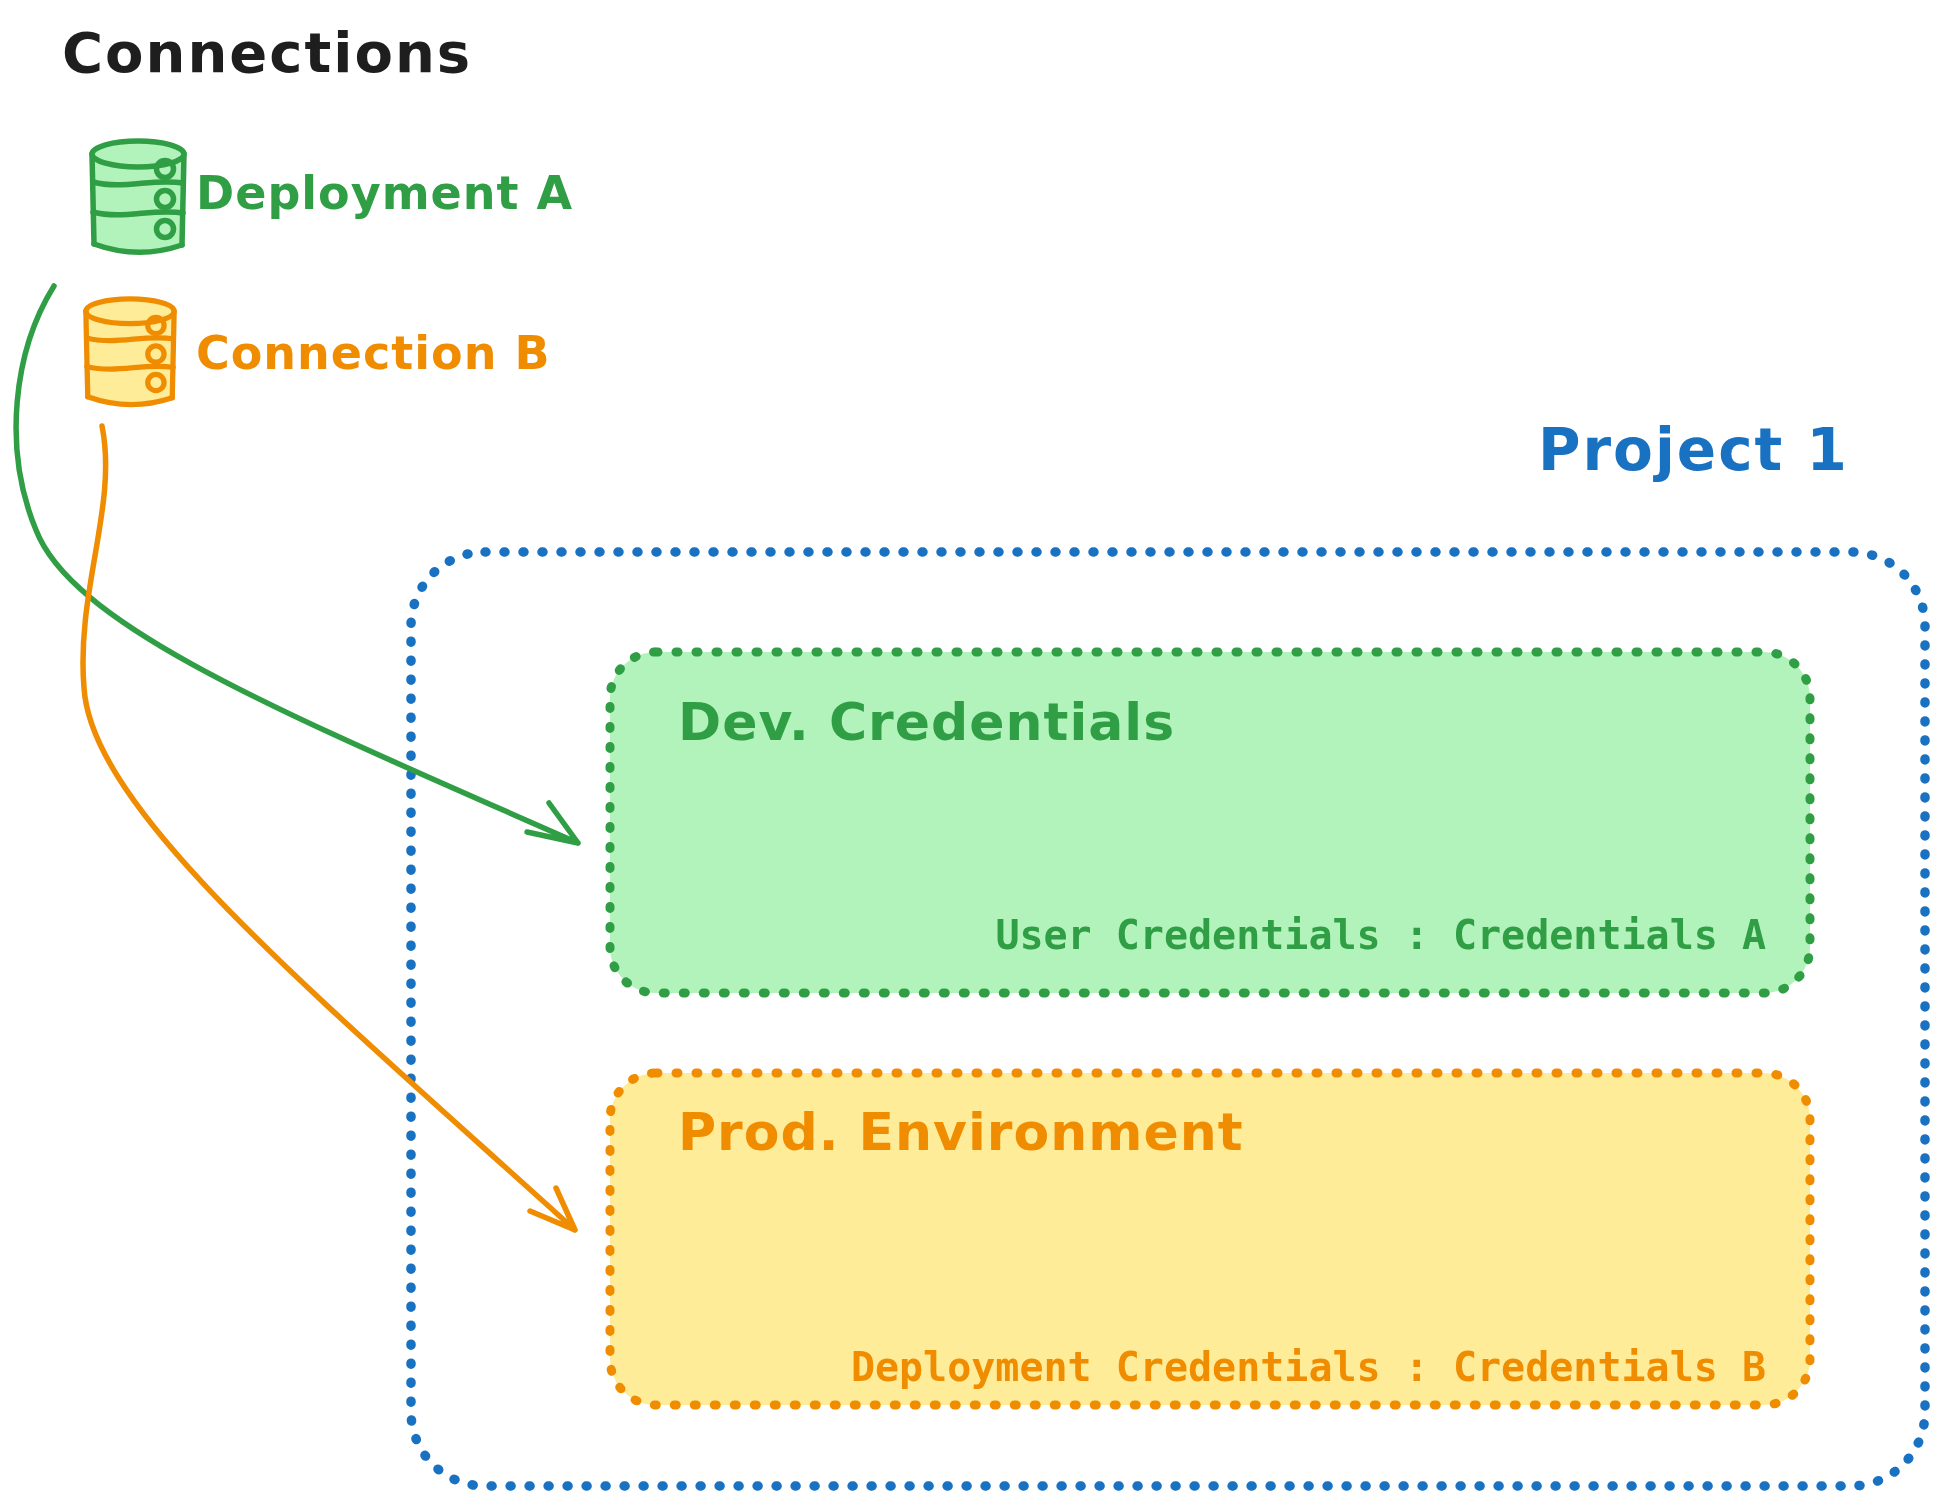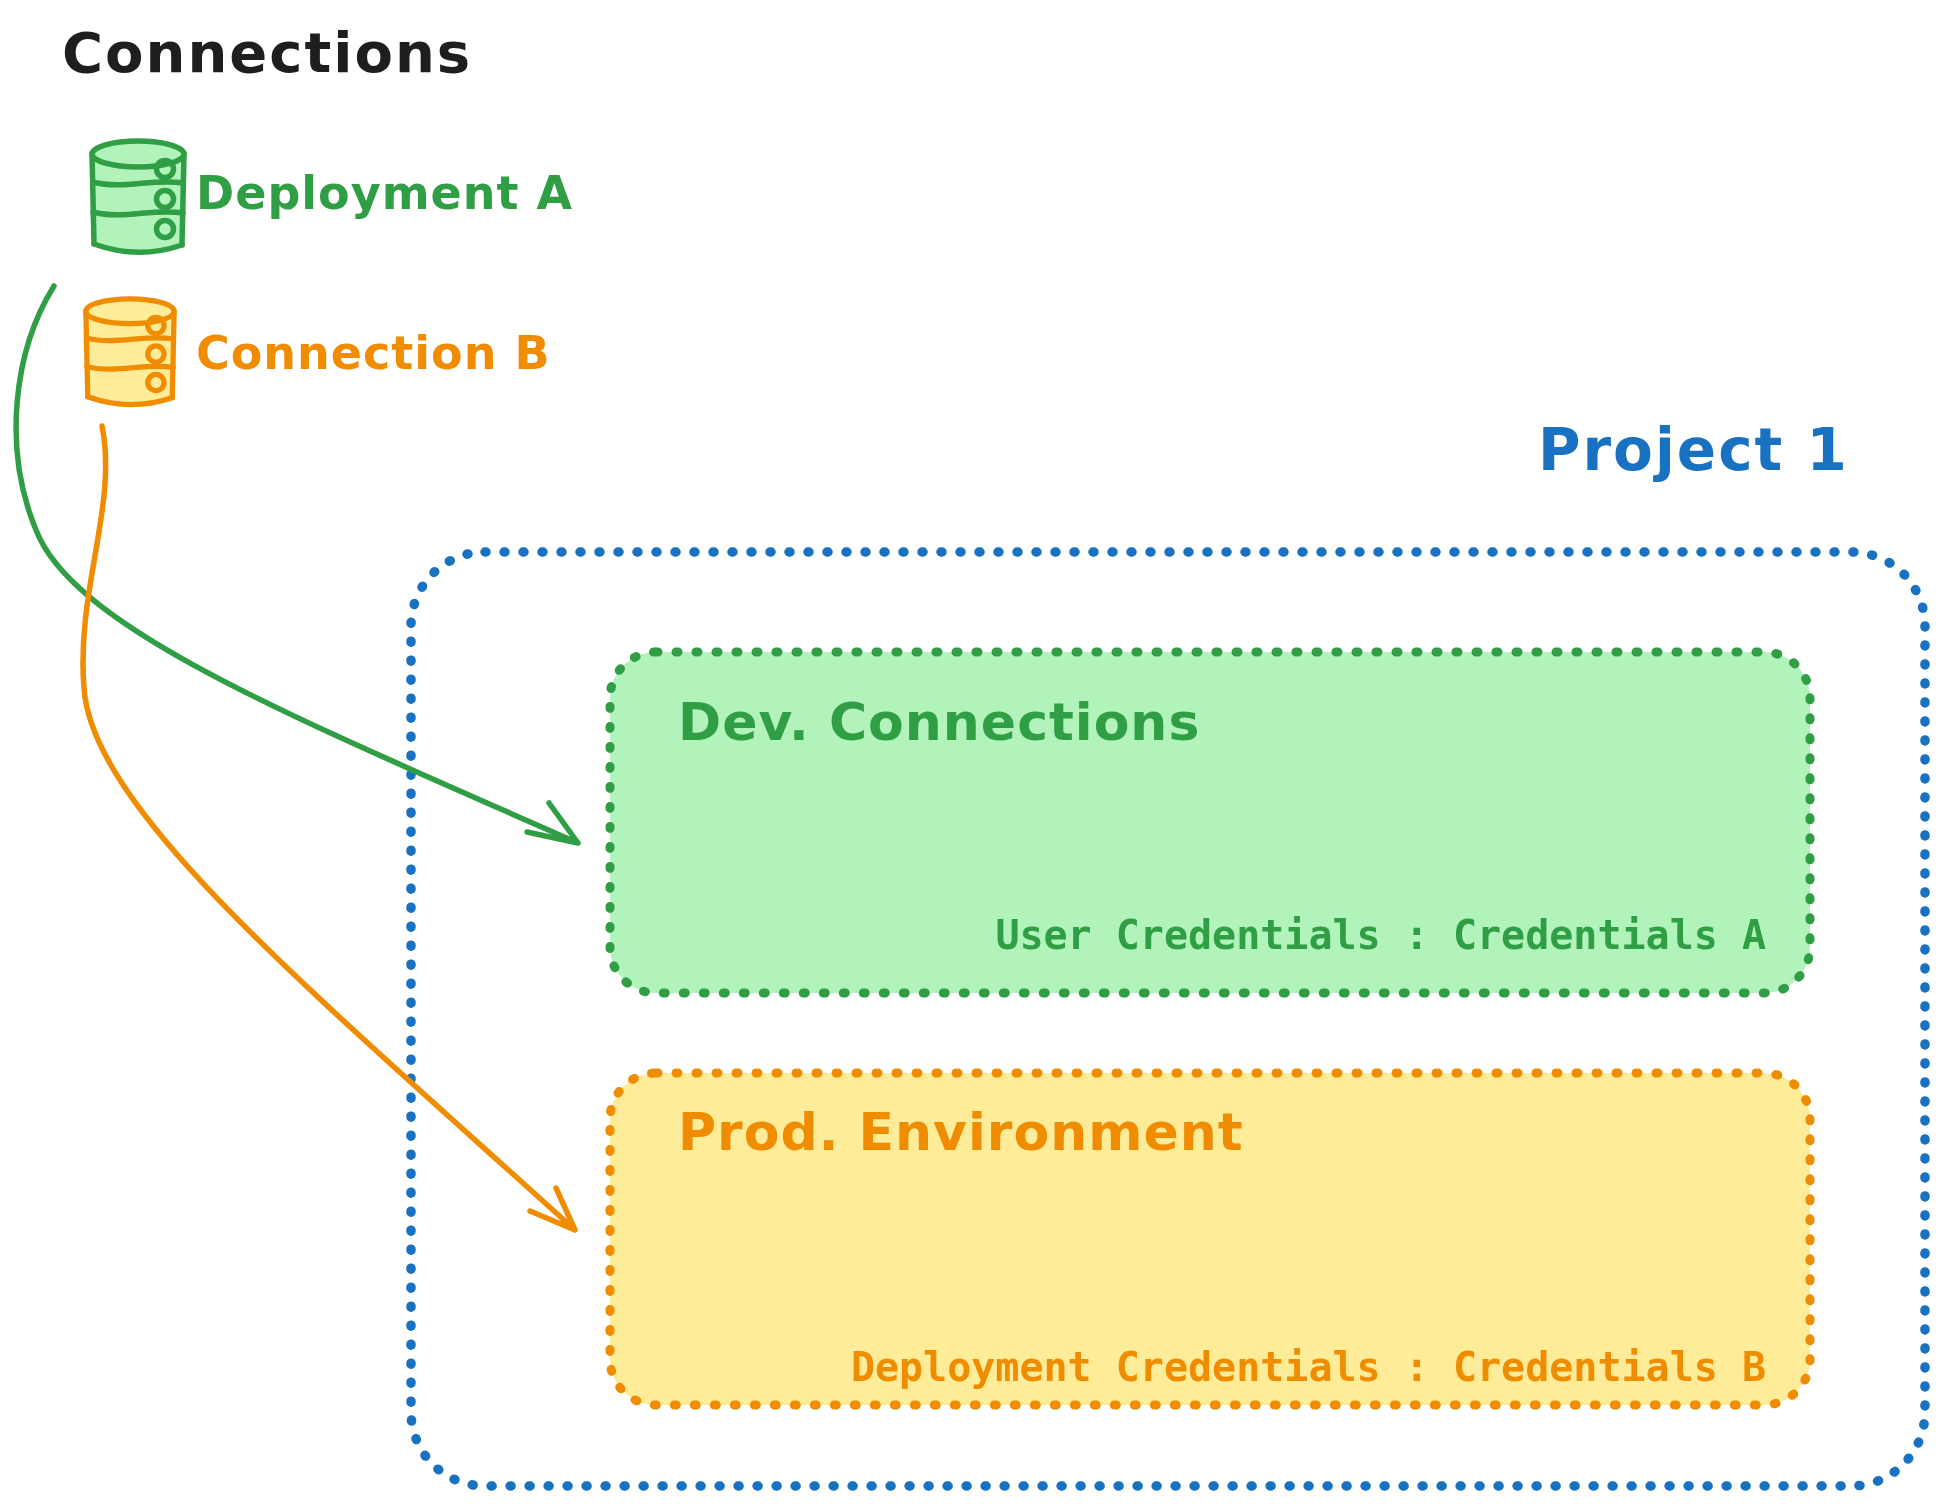--- a/index.html
+++ b/index.html
@@ -93,21 +93,21 @@
   </svg>
 
   <div class="label page-title">Connections</div>
 
   <div class="label conn-label conn-a">Deployment A</div>
 
   <div class="label conn-label conn-b">Connection B</div>
 
   <div class="label project-title">Project 1</div>
 
-  <div class="label env-title dev">Dev. Connections</div>
+  <div class="label env-title dev">Dev. Credentials</div>
 
   <div class="label creds dev">User Credentials : Credentials A</div>
 
   <div class="label env-title prod">Prod. Environment</div>
 
   <div class="label creds prod">Deployment Credentials : Credentials B</div>
 
 </div>
 
 </body></html>

